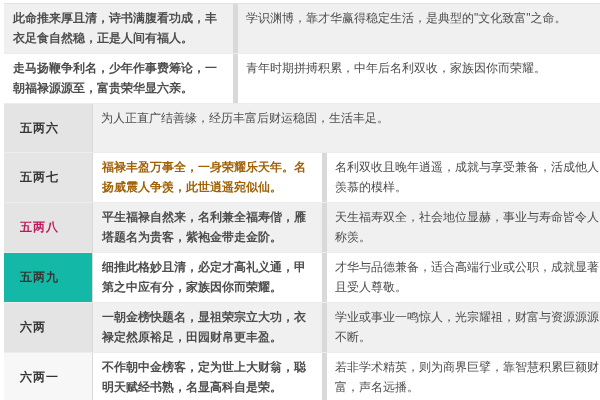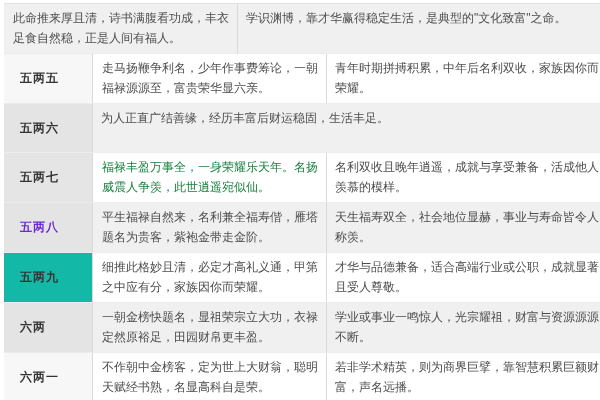--- a/index.html
+++ b/index.html
@@ -33,53 +33,53 @@
     font-weight:bold;
     letter-spacing:1px;
     border-right:1px solid #d9d9d9;
   }
   .c-verse{
     flex:0 0 234px;
     width:234px;
     padding:5px 8px 5px 9px;
     font-size:12px;
     line-height:19.5px;
-    border-right:1px solid #c2410c;
+    border-right:5px solid #c2410c;
+    font-weight:bold;
   }
   .c-interp{
     flex:1 1 auto;
     padding:5px 10px 5px 8px;
     font-size:12px;
     line-height:19.5px;
   }
 </style>
 </head>
 <body>
 
 <div class="fortune-table" id="fortune-table">
     <div class="row" style="background: rgb(240, 240, 240);">
       <div class="cell c-verse" style="color: rgb(77, 77, 77); border-right-color: rgb(217, 217, 217);">此命推来厚且清，诗书满腹看功成，丰衣足食自然稳，正是人间有福人。</div>
       <div class="cell c-interp" style="color: rgb(77, 77, 77);">学识渊博，靠才华赢得稳定生活，是典型的"文化致富"之命。</div>
     </div>
     <div class="row" style="background: rgb(255, 255, 255);">
-      <div class="cell c-label" style="background: rgb(247, 247, 247); color: rgb(51, 51, 51); border-right-color: rgb(217, 217, 217);">五两五</div>
       <div class="cell c-verse" style="color: rgb(77, 77, 77); border-right-color: rgb(217, 217, 217);">走马扬鞭争利名，少年作事费筹论，一朝福禄源源至，富贵荣华显六亲。</div>
       <div class="cell c-interp" style="color: rgb(77, 77, 77);">青年时期拼搏积累，中年后名利双收，家族因你而荣耀。</div>
     </div>
     <div class="row" style="background: rgb(240, 240, 240);">
       <div class="cell c-label" style="background: rgb(228, 228, 228); color: rgb(51, 51, 51); border-right-color: rgb(217, 217, 217);">五两六</div>
       <div class="cell c-interp" style="color: rgb(77, 77, 77);">为人正直广结善缘，经历丰富后财运稳固，生活丰足。</div>
     </div>
     <div class="row" style="background: rgb(255, 255, 255);">
       <div class="cell c-label" style="background: #e5e5e5; color: rgb(51, 51, 51); border-right-color: rgb(217, 217, 217);">五两七</div>
-      <div class="cell c-verse" style="color: #15803d; border-right-color: rgb(217, 217, 217);">福禄丰盈万事全，一身荣耀乐天年。名扬威震人争羡，此世逍遥宛似仙。</div>
+      <div class="cell c-verse" style="color: #a16207; border-right-color: rgb(217, 217, 217);">福禄丰盈万事全，一身荣耀乐天年。名扬威震人争羡，此世逍遥宛似仙。</div>
       <div class="cell c-interp" style="color: rgb(77, 77, 77);">名利双收且晚年逍遥，成就与享受兼备，活成他人羡慕的模样。</div>
     </div>
     <div class="row" style="background: rgb(240, 240, 240);">
-      <div class="cell c-label" style="background: rgb(228, 228, 228); color: #6d28d9; border-right-color: rgb(217, 217, 217);">五两八</div>
+      <div class="cell c-label" style="background: rgb(228, 228, 228); color: #be185d; border-right-color: rgb(217, 217, 217);">五两八</div>
       <div class="cell c-verse" style="color: rgb(77, 77, 77); border-right-color: rgb(217, 217, 217);">平生福禄自然来，名利兼全福寿偕，雁塔题名为贵客，紫袍金带走金阶。</div>
       <div class="cell c-interp" style="color: rgb(77, 77, 77);">天生福寿双全，社会地位显赫，事业与寿命皆令人称羡。</div>
     </div>
     <div class="row" style="background: rgb(255, 255, 255);">
       <div class="cell c-label" style="background: #14b8a6; color: rgb(51, 51, 51); border-right-color: rgb(217, 217, 217);">五两九</div>
       <div class="cell c-verse" style="color: rgb(77, 77, 77); border-right-color: rgb(217, 217, 217);">细推此格妙且清，必定才高礼义通，甲第之中应有分，家族因你而荣耀。</div>
       <div class="cell c-interp" style="color: rgb(77, 77, 77);">才华与品德兼备，适合高端行业或公职，成就显著且受人尊敬。</div>
     </div>
     <div class="row" style="background: rgb(240, 240, 240);">
       <div class="cell c-label" style="background: rgb(228, 228, 228); color: rgb(51, 51, 51); border-right-color: rgb(217, 217, 217);">六两</div>

